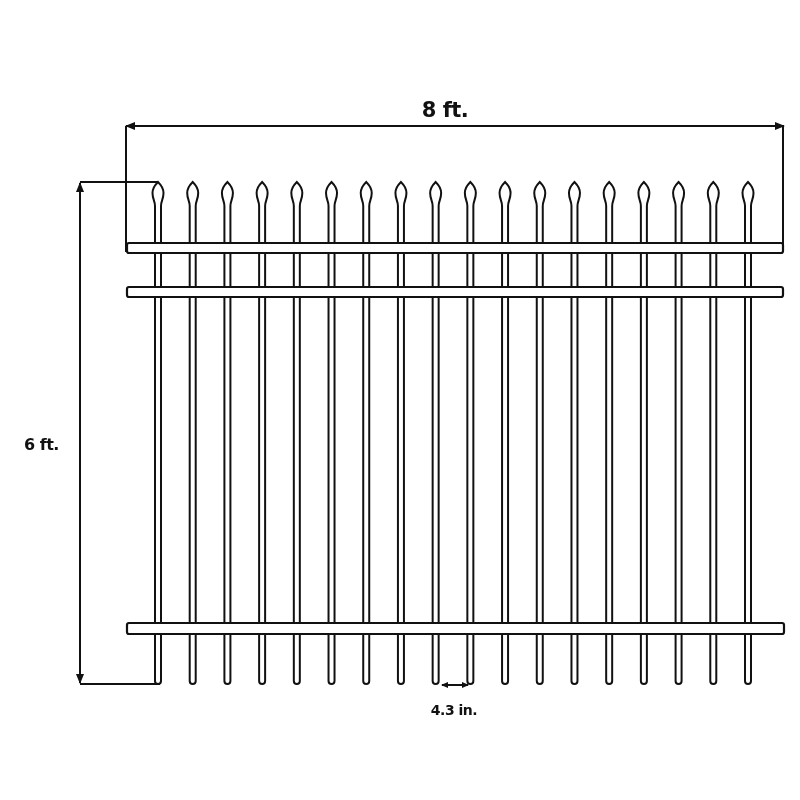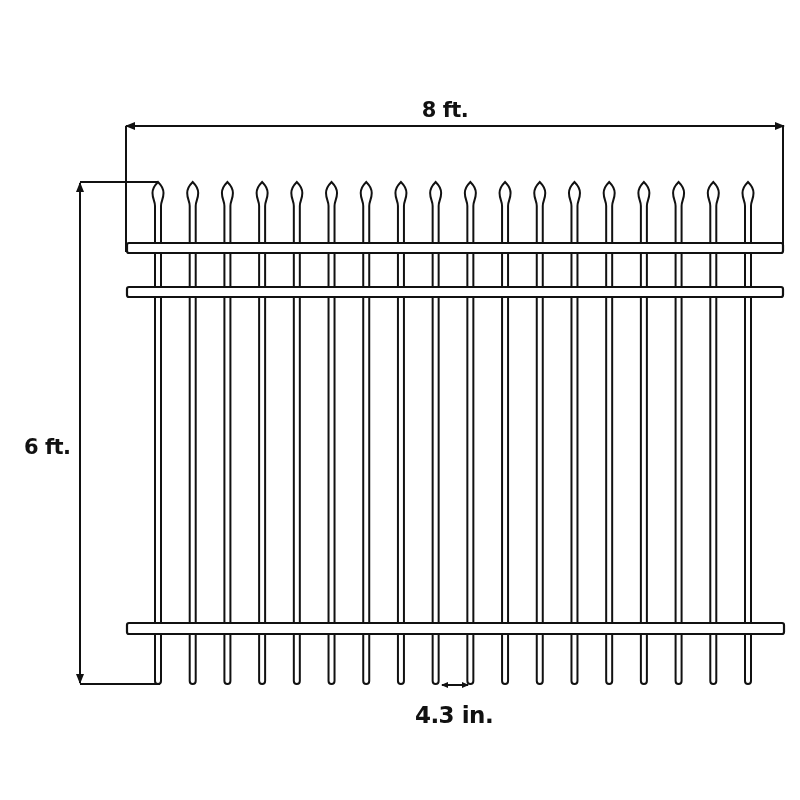--- a/index.html
+++ b/index.html
@@ -32,28 +32,28 @@
     #label-width {
       left: 0;
       width: 890px;
       text-align: center;
       top: 98px;
       font-size: 21px;
     }
     #label-height {
       left: 24px;
       top: 435px;
-      font-size: 21px;
+      font-size: 16px;
     }
     #label-spacing {
       left: 366px;
       width: 176px;
       text-align: center;
       top: 702px;
-      font-size: 23px;
+      font-size: 14px;
     }
   </style>
 </head>
 <body>
 
 <svg id="fence-diagram" width="800" height="800" viewBox="0 0 800 800" xmlns="http://www.w3.org/2000/svg">
   <defs>
     <marker id="arrow-end" markerWidth="10" markerHeight="8" refX="9" refY="4" orient="auto" markerUnits="userSpaceOnUse">
       <path d="M0,0 L10,4 L0,8 Z" fill="#111111"></path>
     </marker>

